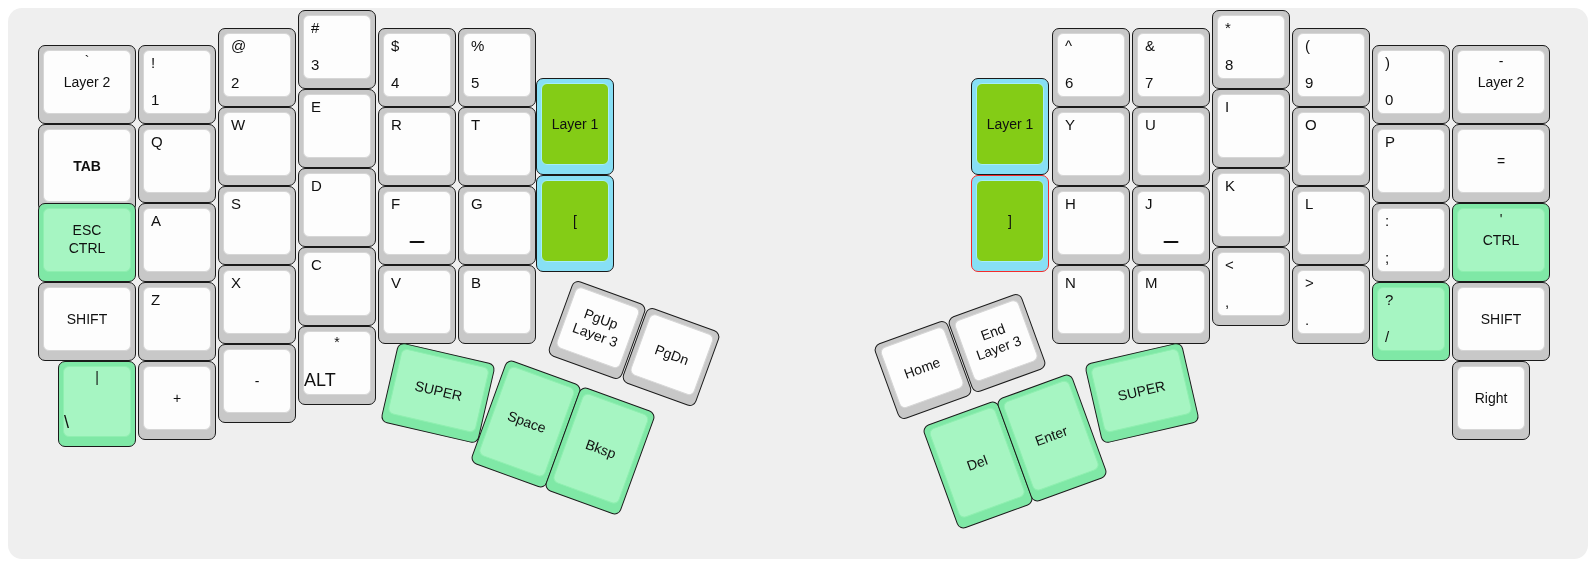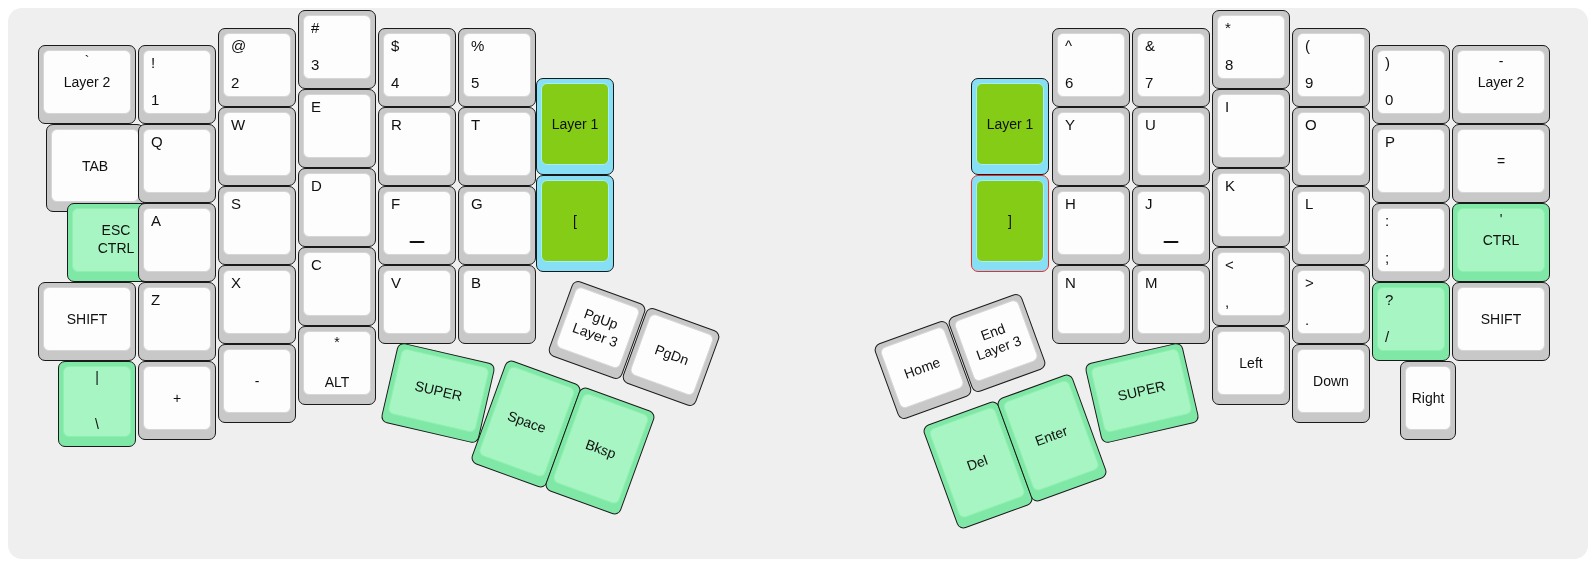--- a/index.html
+++ b/index.html
@@ -18,43 +18,43 @@
   .key.cyn{background:#87dff5;}
   .key.cyn .cap{background:#84cc16;border-color:#a5eefa;}
   .key.sel{border-color:#f32b2b;}
 
   
   .lg{position:absolute;color:#101010;line-height:1.05;white-space:pre;}
   .tl{left:7px;top:4px;font-size:15px;}
   .bl{left:7px;bottom:5px;font-size:15px;}
   .ctr{left:0;right:0;top:50%;transform:translateY(-50%);text-align:center;font-size:14px;}
   .ctop{left:0;right:0;top:3px;text-align:center;font-size:14px;}
-  .cbot{left:0;right:0;bottom:4px;text-align:center;font-size:14px;}
+  .cbot{left:0;right:0;bottom:4px;text-align:left;font-size:18px;}
   .twoline{left:0;right:0;top:50%;transform:translateY(-50%);text-align:center;font-size:14px;line-height:1.28;}
   .homing{position:absolute;left:50%;bottom:11px;width:15px;height:2px;
           background:#111;transform:translateX(-50%);border-radius:1px;}
 </style>
 </head>
 <body>
 
 <div id="stage">
   <div id="panel"></div>
 
   <div class="key" style="left:38px;top:45px;width:98px;height:79px;">
     <div class="cap">
       <span class="lg ctop">`</span>
       <span class="lg ctr">Layer 2</span>
     </div>
   </div>
-  <div class="key" style="left:46px;top:124px;width:98px;height:88px;">
+  <div class="key" style="left:38px;top:124px;width:98px;height:88px;font-weight:bold;">
     <div class="cap">
       <span class="lg ctr">TAB</span>
     </div>
   </div>
-  <div class="key grn" style="left:38px;top:203px;width:98px;height:79px;margin-left:29px;">
+  <div class="key grn" style="left:38px;top:203px;width:98px;height:79px;">
     <div class="cap">
       <span class="lg twoline"><span>ESC</span><br><span>CTRL</span></span>
     </div>
   </div>
   <div class="key" style="left:38px;top:282px;width:98px;height:79px;">
     <div class="cap">
       <span class="lg ctr">SHIFT</span>
     </div>
   </div>
   <div class="key grn" style="left:58px;top:361px;width:78px;height:86px;">
@@ -299,25 +299,20 @@
     <div class="cap">
       <span class="lg tl">K</span>
     </div>
   </div>
   <div class="key" style="left:1212px;top:247px;width:78px;height:79px;">
     <div class="cap">
       <span class="lg tl">&lt;</span>
       <span class="lg bl">,</span>
     </div>
   </div>
-  <div class="key" style="left:1212px;top:326px;width:78px;height:79px;">
-    <div class="cap">
-      <span class="lg ctr">Left</span>
-    </div>
-  </div>
 
   <div class="key" style="left:1292px;top:28px;width:78px;height:79px;">
     <div class="cap">
       <span class="lg tl">(</span>
       <span class="lg bl">9</span>
     </div>
   </div>
   <div class="key" style="left:1292px;top:107px;width:78px;height:79px;">
     <div class="cap">
       <span class="lg tl">O</span>
@@ -327,25 +322,20 @@
     <div class="cap">
       <span class="lg tl">L</span>
     </div>
   </div>
   <div class="key" style="left:1292px;top:265px;width:78px;height:79px;">
     <div class="cap">
       <span class="lg tl">&gt;</span>
       <span class="lg bl">.</span>
     </div>
   </div>
-  <div class="key" style="left:1292px;top:344px;width:78px;height:79px;">
-    <div class="cap">
-      <span class="lg ctr">Down</span>
-    </div>
-  </div>
 
   <div class="key" style="left:1372px;top:45px;width:78px;height:79px;">
     <div class="cap">
       <span class="lg tl">)</span>
       <span class="lg bl">0</span>
     </div>
   </div>
   <div class="key" style="left:1372px;top:124px;width:78px;height:79px;">
     <div class="cap">
       <span class="lg tl">P</span>
@@ -379,21 +369,21 @@
     <div class="cap">
       <span class="lg ctop">'</span>
       <span class="lg ctr">CTRL</span>
     </div>
   </div>
   <div class="key" style="left:1452px;top:282px;width:98px;height:79px;">
     <div class="cap">
       <span class="lg ctr">SHIFT</span>
     </div>
   </div>
-  <div class="key" style="left:1400px;top:361px;width:56px;height:79px;">
+  <div class="key" style="left:1452px;top:361px;width:78px;height:79px;">
     <div class="cap">
       <span class="lg ctr">Right</span>
     </div>
   </div>
 
   <div class="key" style="left:884px;top:330px;width:78px;height:80px;transform:rotate(-20deg);">
     <div class="cap">
       <span class="lg ctr">Home</span>
     </div>
   </div>

